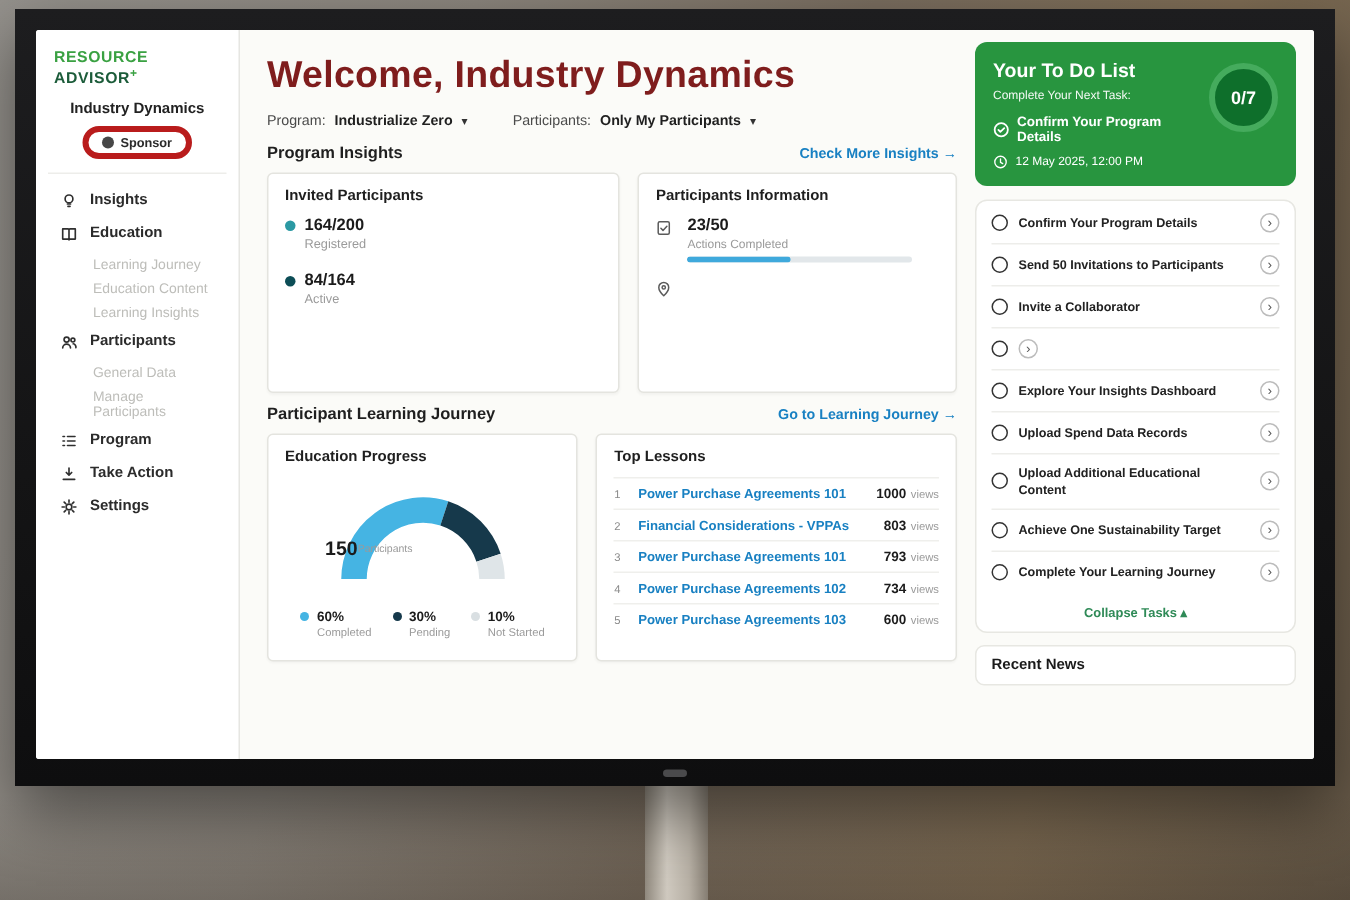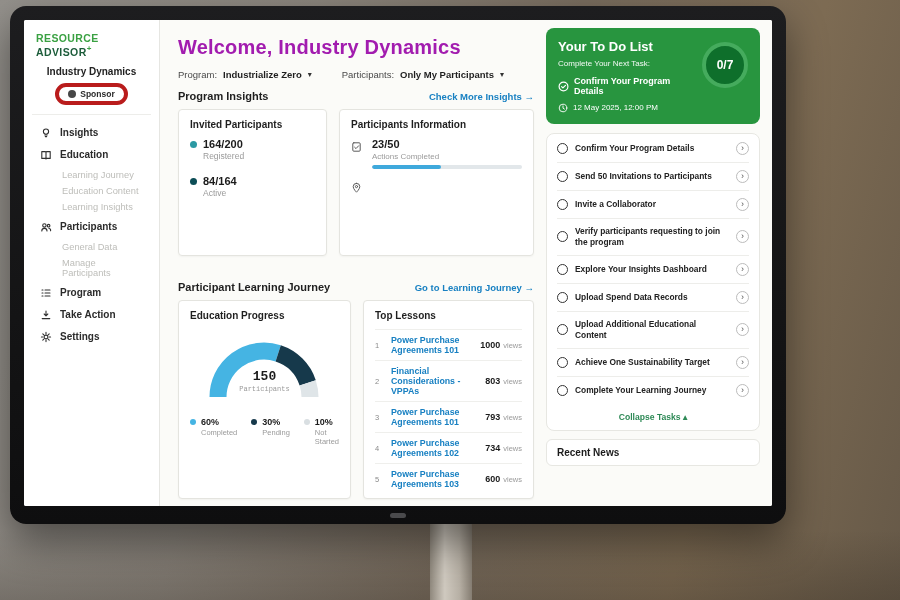--- a/index.html
+++ b/index.html
@@ -9,23 +9,23 @@
     overflow:hidden;
     background:linear-gradient(105deg,#94918c 0%,#8a847c 30%,#786c5e 55%,#7d6b53 78%,#665948 100%);
   }
   .scene { position:relative; width:900px; height:600px; }
   .scene::after { content:""; position:absolute; left:0; bottom:0; width:100%; height:70px;
     background:linear-gradient(180deg, rgba(0,0,0,0) 0%, rgba(40,32,24,.25) 100%); }
 
   
   .stand-neck { position:absolute; left:430px; top:518px; width:42px; height:82px;
     background:linear-gradient(90deg,#8f887d 0%,#cfc9bf 35%,#b7b0a5 70%,#857d72 100%); z-index:1; }
-  .monitor { position:absolute; left:10px; top:6px; width:776px; height:518px;
+  .monitor { position:absolute; left:10px; top:6px; width:880px; height:518px;
     background:linear-gradient(180deg,#1d1d1f 0%,#141415 60%,#0e0e0f 100%);
-    border-radius:16px; padding:14px 14px 18px 14px; z-index:2;
+    border-radius:0; padding:14px 14px 18px 14px; z-index:2;
     box-shadow:0 18px 40px rgba(0,0,0,.45); }
   .bezel-dot { position:absolute; bottom:6px; left:50%; transform:translateX(-50%);
     width:16px; height:5px; border-radius:3px; background:#4a4a4c; }
   .screen { width:100%; height:100%; background:#ffffff; border-radius:2px; overflow:hidden; display:flex; }
 
   
   .sidebar { width:136px; min-width:136px; background:#ffffff; border-right:1px solid #e6e6e2; padding:10px 8px 8px 8px; }
   .brand { font-size:10.5px; font-weight:bold; letter-spacing:.4px; padding:2px 4px 8px 4px; }
   .brand .b1 { color:#3aa142; }
   .brand .b2 { color:#1c5c3a; }
@@ -40,30 +40,30 @@
   .nav-item.active { background:#e2f1e2; }
   .nav-item .nicon { width:13px; height:12px; flex:none; display:flex; align-items:center; }
   .nav-item svg { stroke:#2f2f2f; fill:none; stroke-width:1.1; stroke-linecap:round; stroke-linejoin:round; }
   .nav-sub { padding:3px 8px 3px 30px; font-size:9.3px; color:#bdbdb9; cursor:pointer; }
 
   
   .content { flex:1; background:#fbfbf8; display:flex; gap:12px; padding:8px 12px 0 18px; overflow:hidden; }
   .left-col { flex:1; min-width:0; }
   .right-col { width:214px; min-width:214px; }
 
-  h1.welcome { font-size:20px; color:#a21caf; margin:8px 0 10px 0; letter-spacing:.2px; }
+  h1.welcome { font-size:25px; color:#7f1d1d; margin:8px 0 10px 0; letter-spacing:.2px; }
   .filters { display:flex; gap:30px; font-size:9.5px; color:#4a4a4a; margin-bottom:10px; align-items:center; }
   .filter { display:flex; gap:6px; align-items:center; cursor:pointer; }
   .filter .fval { font-weight:bold; color:#1f1f1f; }
   .caret { font-size:8px; color:#333; }
 
   .section-row { display:flex; justify-content:space-between; align-items:center; margin:8px 0 7px 0; }
   .section-title { font-size:11px; font-weight:bold; color:#1f1f1f; }
   .section-link { font-size:9.5px; font-weight:bold; color:#1880c2; cursor:pointer; }
-  .cards-row { display:flex; gap:12px; margin-bottom:25px; }
+  .cards-row { display:flex; gap:12px; margin-bottom:8px; }
   .card { background:#fff; border:1px solid #e4e4df; border-radius:4px; padding:9px 11px;
     box-shadow:0 1px 2px rgba(0,0,0,.04); }
   .card-title { font-size:10px; font-weight:bold; color:#1f1f1f; margin-bottom:8px; }
 
   .card-invited { flex:1.12; min-height:147px; }
   .donut-flex { display:flex; align-items:center; gap:14px; }
   .donut-wrap { position:relative; width:104px; height:104px; flex:none; }
   .donut-center { position:absolute; inset:0; display:flex; flex-direction:column; align-items:center; justify-content:center; }
   .donut-center .dv { font-size:13px; font-weight:bold; color:#1b1b1b; }
   .donut-center .dl { font-size:6.5px; color:#9a9a9a; width:52px; text-align:center; line-height:1.25; margin-top:2px; }
@@ -77,21 +77,21 @@
   .stat { display:flex; gap:8px; margin-bottom:10px; }
   .stat .sicon { width:13px; flex:none; padding-top:1px; }
   .stat svg { stroke:#5a5a5a; fill:none; stroke-width:1; stroke-linecap:round; stroke-linejoin:round; }
   .stat-val { font-size:11px; font-weight:bold; color:#1b1b1b; }
   .stat-lab { font-size:8px; color:#9a9a9a; margin:2px 0 4px 0; }
   .bar { width:150px; height:4px; background:#e2e7ea; border-radius:2px; overflow:hidden; }
   .bar-fill { height:100%; background:#3fa9dc; border-radius:2px; }
 
   .card-gauge { flex:1; min-height:152px; }
   .gauge-wrap { position:relative; width:130px; height:80px; margin:2px auto 0 auto; }
-  .gauge-center { position:absolute; left:0; right:0; top:40px; display:flex; flex-direction:column; align-items:center;font-family:Liberation Mono, monospace; }
+  .gauge-center { position:absolute; left:0; right:0; top:40px; display:flex; flex-direction:row; align-items:center; }
   .gauge-center .gv { font-size:13px; font-weight:bold; color:#1b1b1b; }
   .gauge-center .gl { font-size:7px; color:#9a9a9a; margin-top:1px; }
   .gauge-legend { display:flex; justify-content:center; gap:14px; margin-top:8px; }
   .gl-item { display:flex; gap:5px; align-items:flex-start; }
   .gl-dot { width:6px; height:6px; border-radius:50%; margin-top:2px; flex:none; }
   .gl-val { font-size:9px; font-weight:bold; color:#1b1b1b; }
   .gl-lab { font-size:7.5px; color:#9a9a9a; margin-top:1px; }
 
   .card-lessons { flex:1.18; min-height:152px; padding-bottom:4px; }
   .lesson-row { display:flex; align-items:center; gap:8px; padding:5px 0; border-top:1px solid #efefec; }
@@ -389,21 +389,20 @@
               <span class="task-label">Send 50 Invitations to Participants</span>
               <span class="task-chev">›</span>
             </div>
             <div class="task-row">
               <span class="task-check"></span>
               <span class="task-label">Invite a Collaborator</span>
               <span class="task-chev">›</span>
             </div>
             <div class="task-row">
               <span class="task-check"></span>
-              <span class="task-label">Verify participants requesting to join the program</span>
               <span class="task-chev">›</span>
             </div>
             <div class="task-row">
               <span class="task-check"></span>
               <span class="task-label">Explore Your Insights Dashboard</span>
               <span class="task-chev">›</span>
             </div>
             <div class="task-row">
               <span class="task-check"></span>
               <span class="task-label">Upload Spend Data Records</span>

